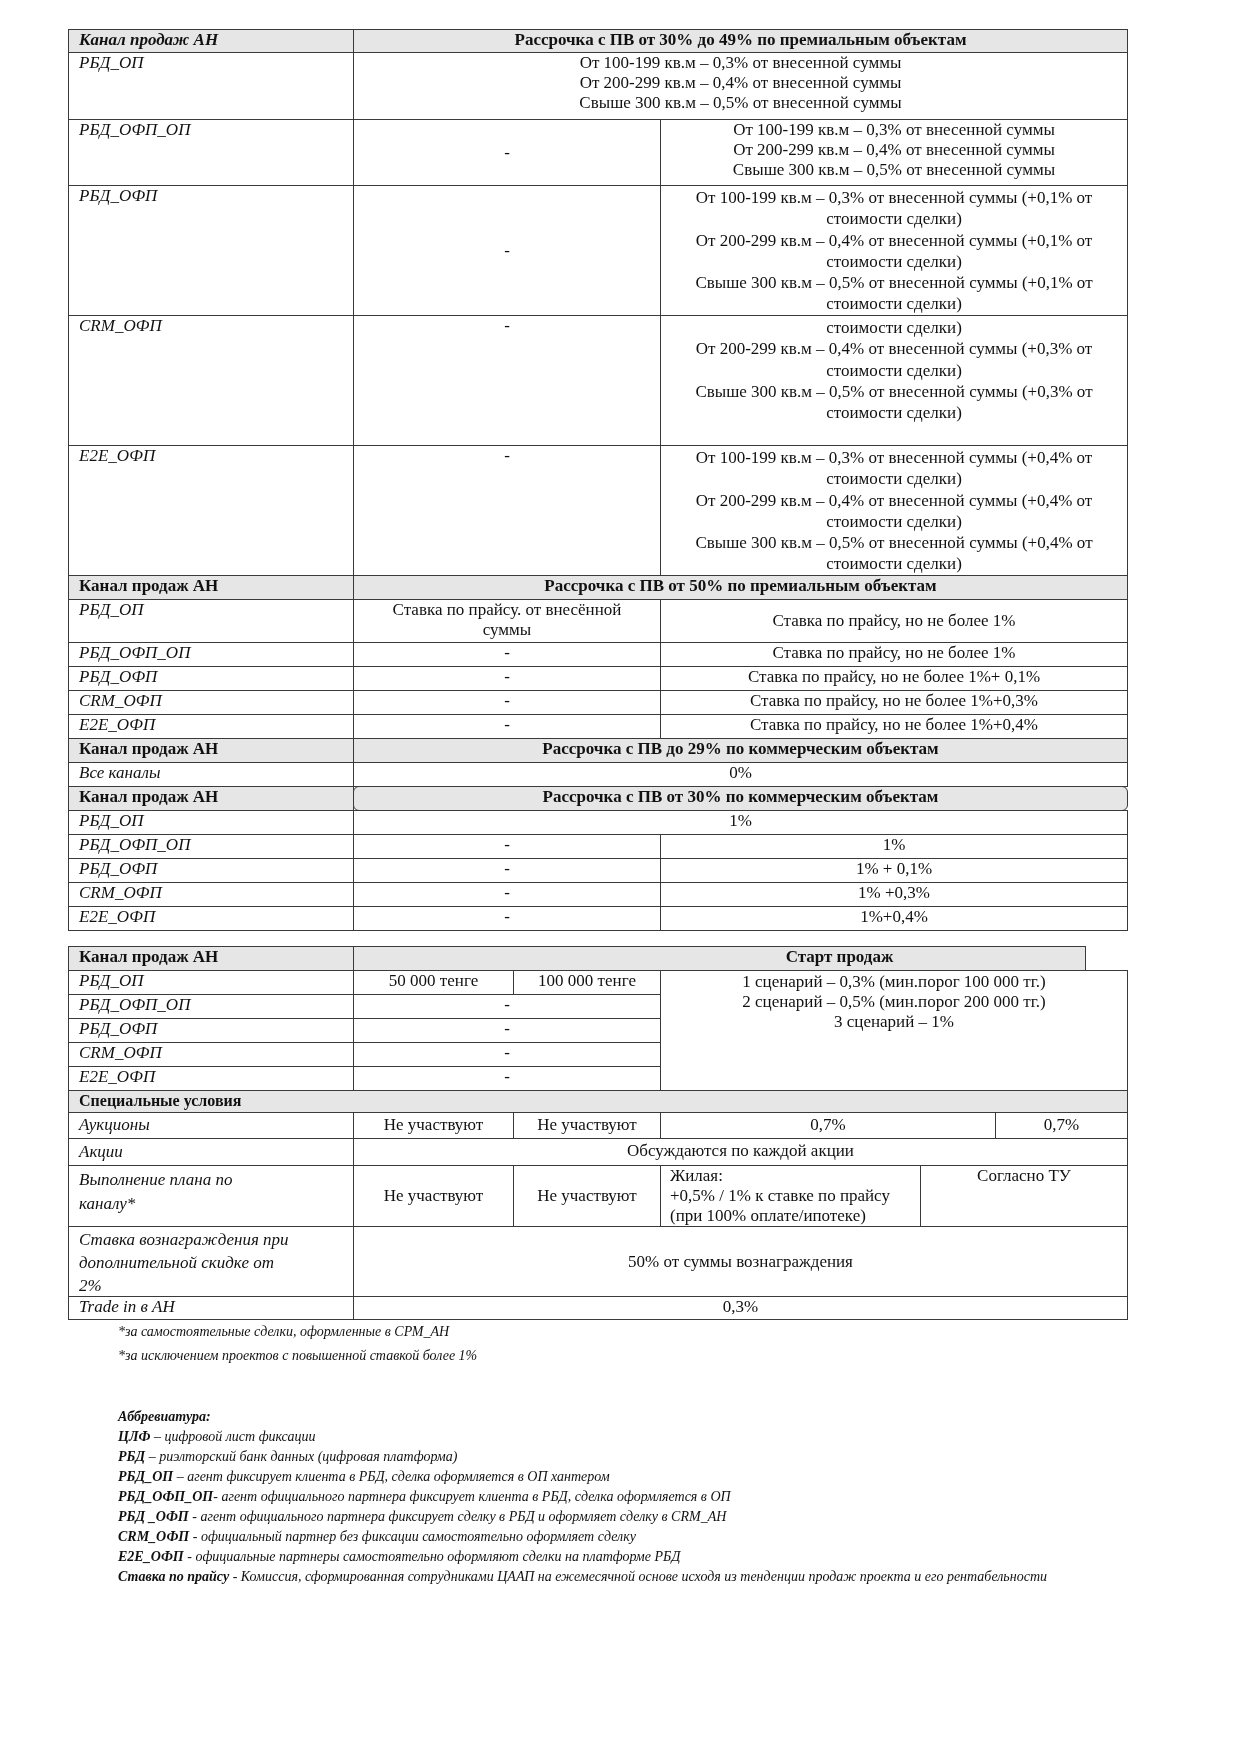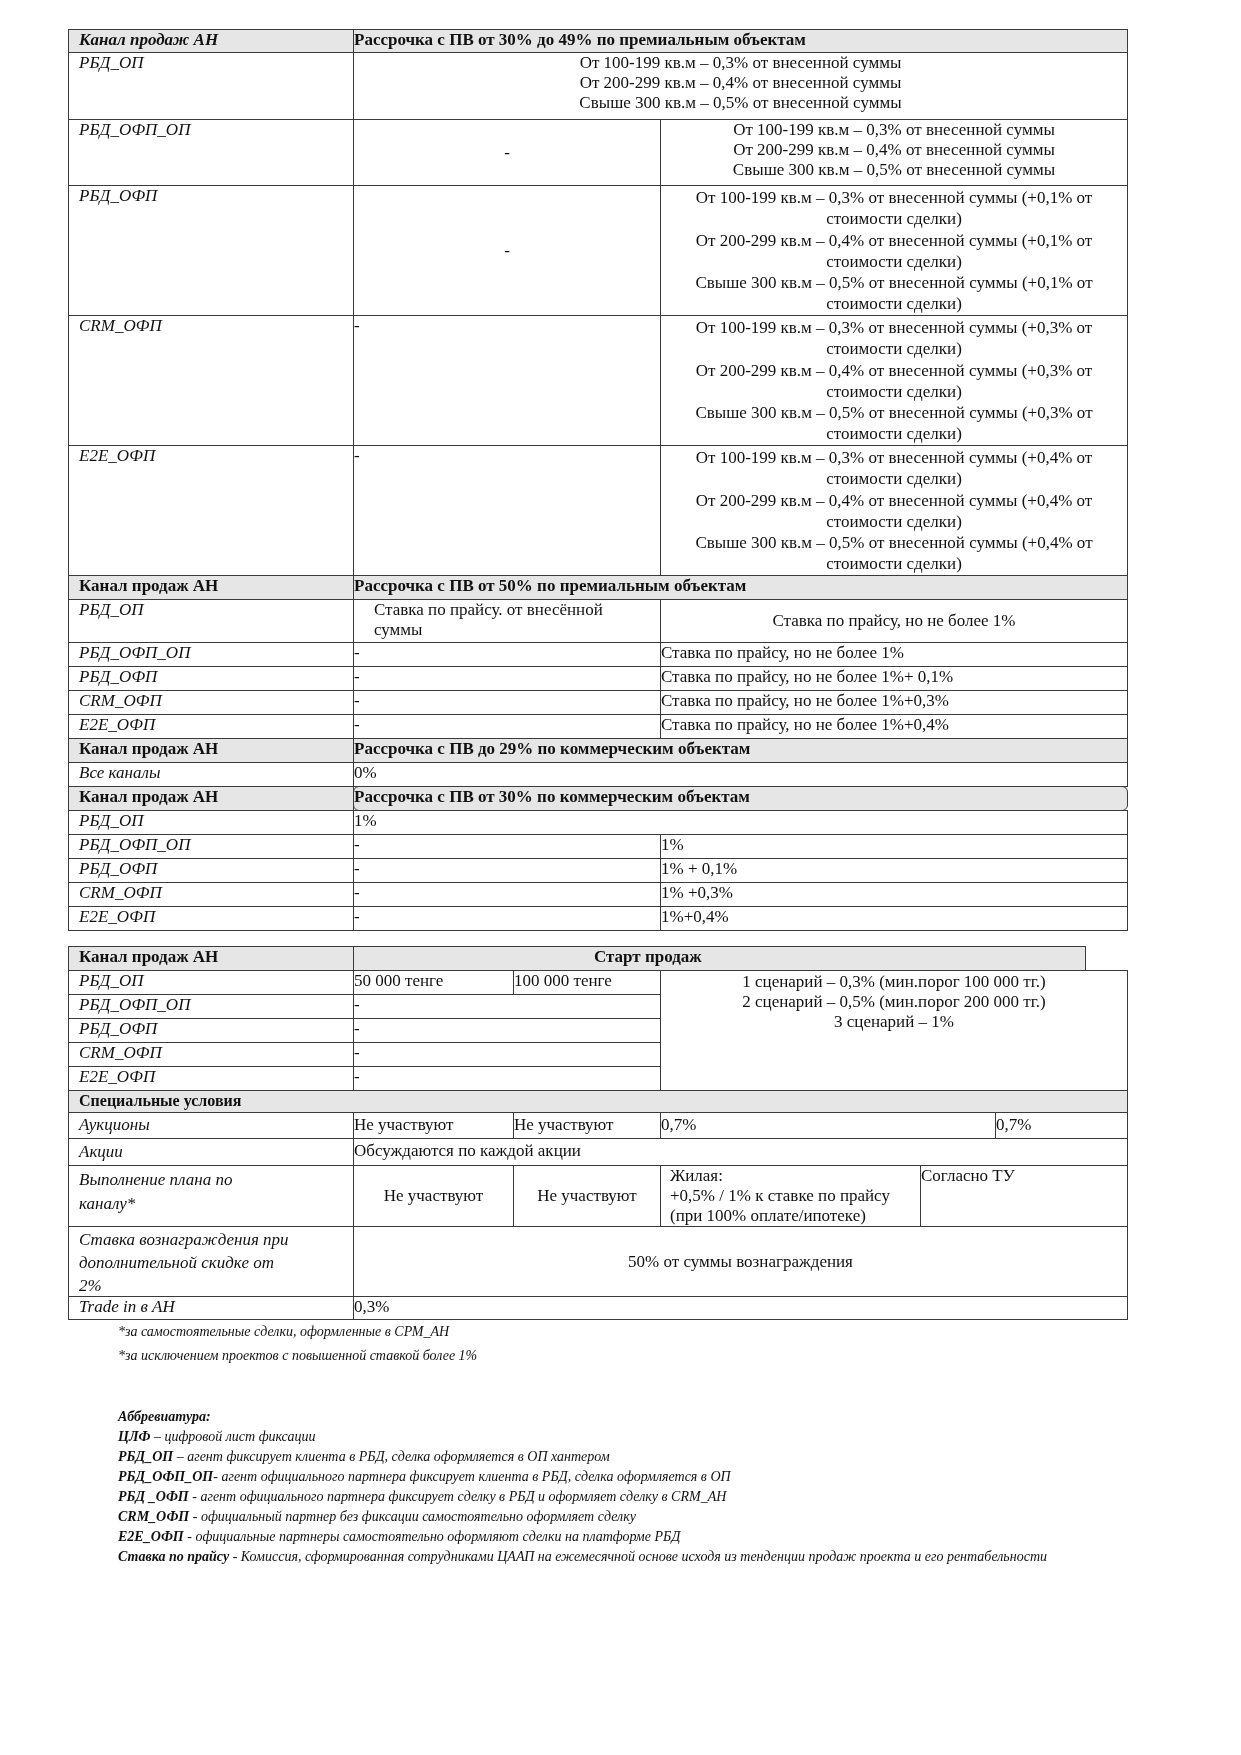--- a/index.html
+++ b/index.html
@@ -1,20 +1,20 @@
 <!DOCTYPE html>
 <html><head>
 <meta charset="utf-8">
 <style>
   html, body { margin:0; padding:0; background:#ffffff; }
   body { width:1241px; height:1755px; position:relative; font-family:"Liberation Serif", "DejaVu Serif", serif; color:#111; }
   .c { position:absolute; box-sizing:border-box; border:1px solid #3a3a3a; font-size:17px; line-height:20px; overflow:hidden; }
   .hd { background:#e6e6e6; font-weight:bold; }
   .it { font-style:italic; padding-left:10px; }
-  .ctr { }
+  .ctr { text-align:center; }
   .stack div { text-align:center; }
   .note { position:absolute; font-style:italic; font-size:14px; line-height:22px; }
   .abbr { position:absolute; left:118px; width:1010px; font-size:14px; font-style:italic; line-height:20px; }
   .abbr b { font-weight:bold; }
   .vc { display:flex; align-items:center; justify-content:center; }
 </style>
 </head>
 <body>
 
 <div class="c hd it" style="left:68px;top:29px;width:286px;height:24px;">Канал продаж АН</div>
@@ -42,21 +42,20 @@
   <div>стоимости сделки)</div>
   <div>От 200-299 кв.м – 0,4% от внесенной суммы (+0,1% от</div>
   <div>стоимости сделки)</div>
   <div>Свыше 300 кв.м – 0,5% от внесенной суммы (+0,1% от</div>
   <div>стоимости сделки)</div>
 </div>
 
 <div class="c it" style="left:68px;top:315px;width:286px;height:131px;">CRM_ОФП</div>
 <div class="c ctr" style="left:353px;top:315px;width:308px;height:131px;">-</div>
 <div class="c stack" style="left:660px;top:315px;width:468px;height:131px;padding-top:1px;line-height:21.3px;">
-  <div>От 100-199 кв.м – 0,3% от внесенной суммы (+0,3% от</div>
   <div>стоимости сделки)</div>
   <div>От 200-299 кв.м – 0,4% от внесенной суммы (+0,3% от</div>
   <div>стоимости сделки)</div>
   <div>Свыше 300 кв.м – 0,5% от внесенной суммы (+0,3% от</div>
   <div>стоимости сделки)</div>
 </div>
 
 <div class="c it" style="left:68px;top:445px;width:286px;height:131px;">E2E_ОФП</div>
 <div class="c ctr" style="left:353px;top:445px;width:308px;height:131px;">-</div>
 <div class="c stack" style="left:660px;top:445px;width:468px;height:131px;padding-top:1px;line-height:21.3px;">
@@ -173,19 +172,20 @@
 
 <div class="c it" style="left:68px;top:1296px;width:286px;height:24px;">Trade in в АН</div>
 <div class="c ctr" style="left:353px;top:1296px;width:775px;height:24px;">0,3%</div>
 
 <div class="note" style="left:118px;top:1321px;">*за самостоятельные сделки, оформленные в СРМ_АН</div>
 <div class="note" style="left:118px;top:1345px;">*за исключением проектов с повышенной ставкой более 1%</div>
 
 <div class="abbr" style="top:1407px;">
   <div><b>Аббревиатура:</b></div>
   <div><b>ЦЛФ</b><span> – </span><span>цифровой лист фиксации</span></div>
+  <div><b>РБД</b><span> – </span><span>риэлторский банк данных (цифровая платформа)</span></div>
   <div><b>РБД_ОП</b><span> – </span><span>агент фиксирует клиента в РБД, сделка оформляется в ОП хантером</span></div>
   <div><b>РБД_ОФП_ОП</b><span>- </span><span>агент официального партнера фиксирует клиента в РБД, сделка оформляется в ОП</span></div>
   <div><b>РБД _ОФП</b><span> - </span><span>агент официального партнера фиксирует сделку в РБД и оформляет сделку в CRM_АН</span></div>
   <div><b>CRM_ОФП</b><span> - </span><span>официальный партнер без фиксации самостоятельно оформляет сделку</span></div>
   <div><b>E2E_ОФП</b><span> - </span><span>официальные партнеры самостоятельно оформляют сделки на платформе РБД</span></div>
   <div><b>Ставка по прайсу</b><span> - </span><span>Комиссия, сформированная сотрудниками ЦААП на ежемесячной основе исходя из тенденции продаж проекта и его рентабельности</span></div>
 </div>
 
 </body></html>

